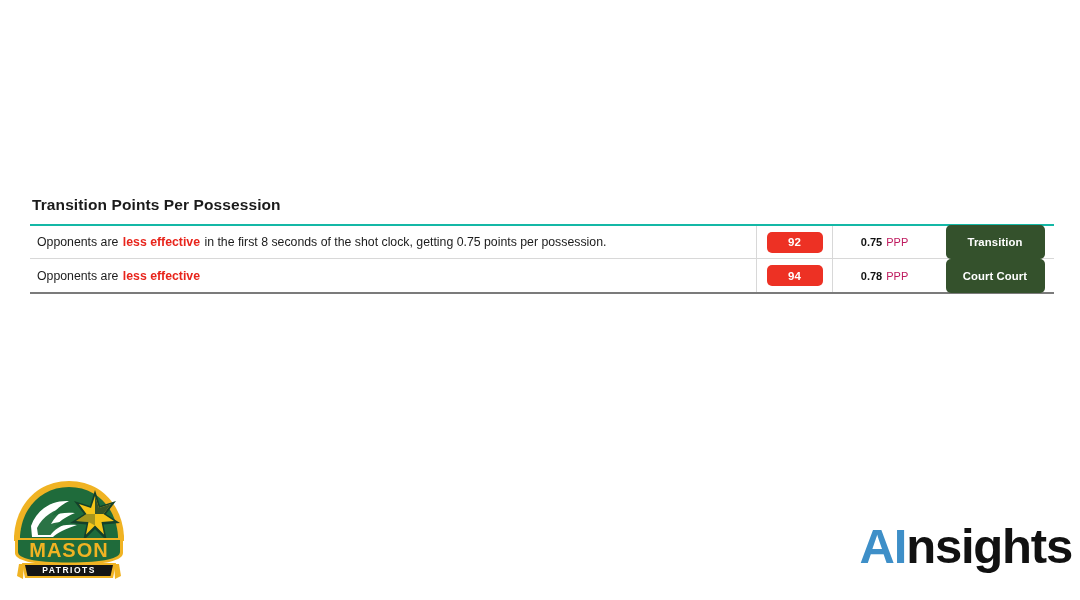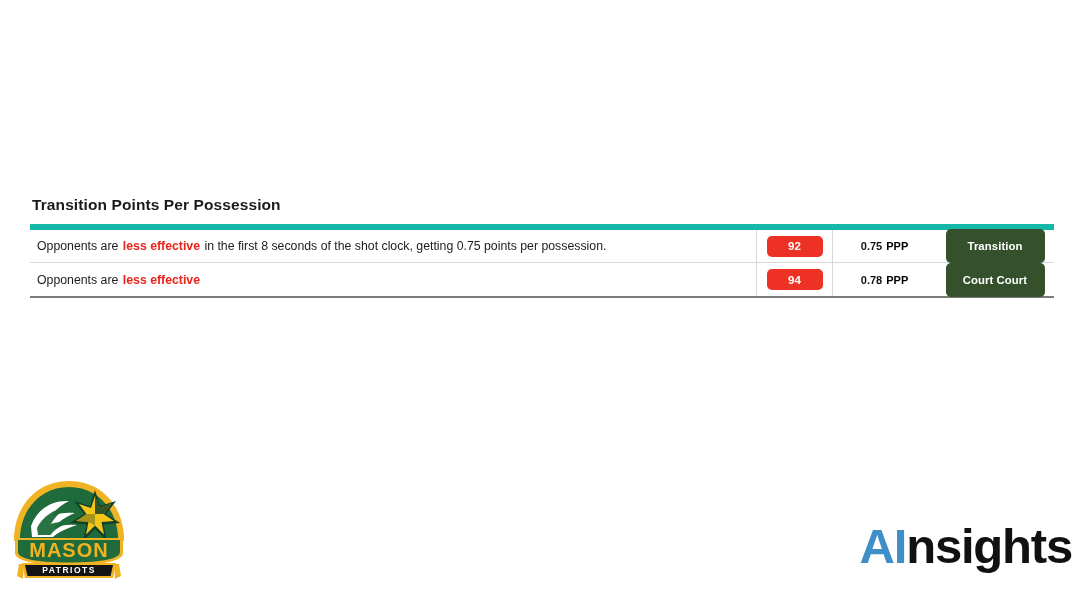--- a/index.html
+++ b/index.html
@@ -29,21 +29,21 @@
     font-size: 15.5px;
     font-weight: bold;
     color: #1b1b1b;
     letter-spacing: 0.1px;
     margin: 0 0 10px 2px;
     line-height: 18px;
   }
 
   .table {
     width: 100%;
-    border-top: 6px solid #14b8a6;
+    border-top: 2px solid #14b8a6;
     border-bottom: 2px solid #7b7b7b;
   }
 
   .row {
     display: flex;
     align-items: stretch;
     height: 33px;
     border-bottom: 1px solid #d8d8d8;
   }
   .row:last-child { border-bottom: none; }
@@ -92,22 +92,22 @@
     justify-content: center;
     border-left: 1px solid #d8d8d8;
     font-size: 11px;
     white-space: nowrap;
   }
   .cell-value .num {
     font-weight: bold;
     color: #111111;
   }
   .cell-value .unit {
-    color: #000000;
-    font-weight: bold;
+    color: #be185d;
+    font-weight: normal;
     margin-left: 4px;
   }
 
   .cell-tag {
     flex: 0 0 118px;
     display: flex;
     align-items: center;
     justify-content: center;
   }
   .tag-pill {

